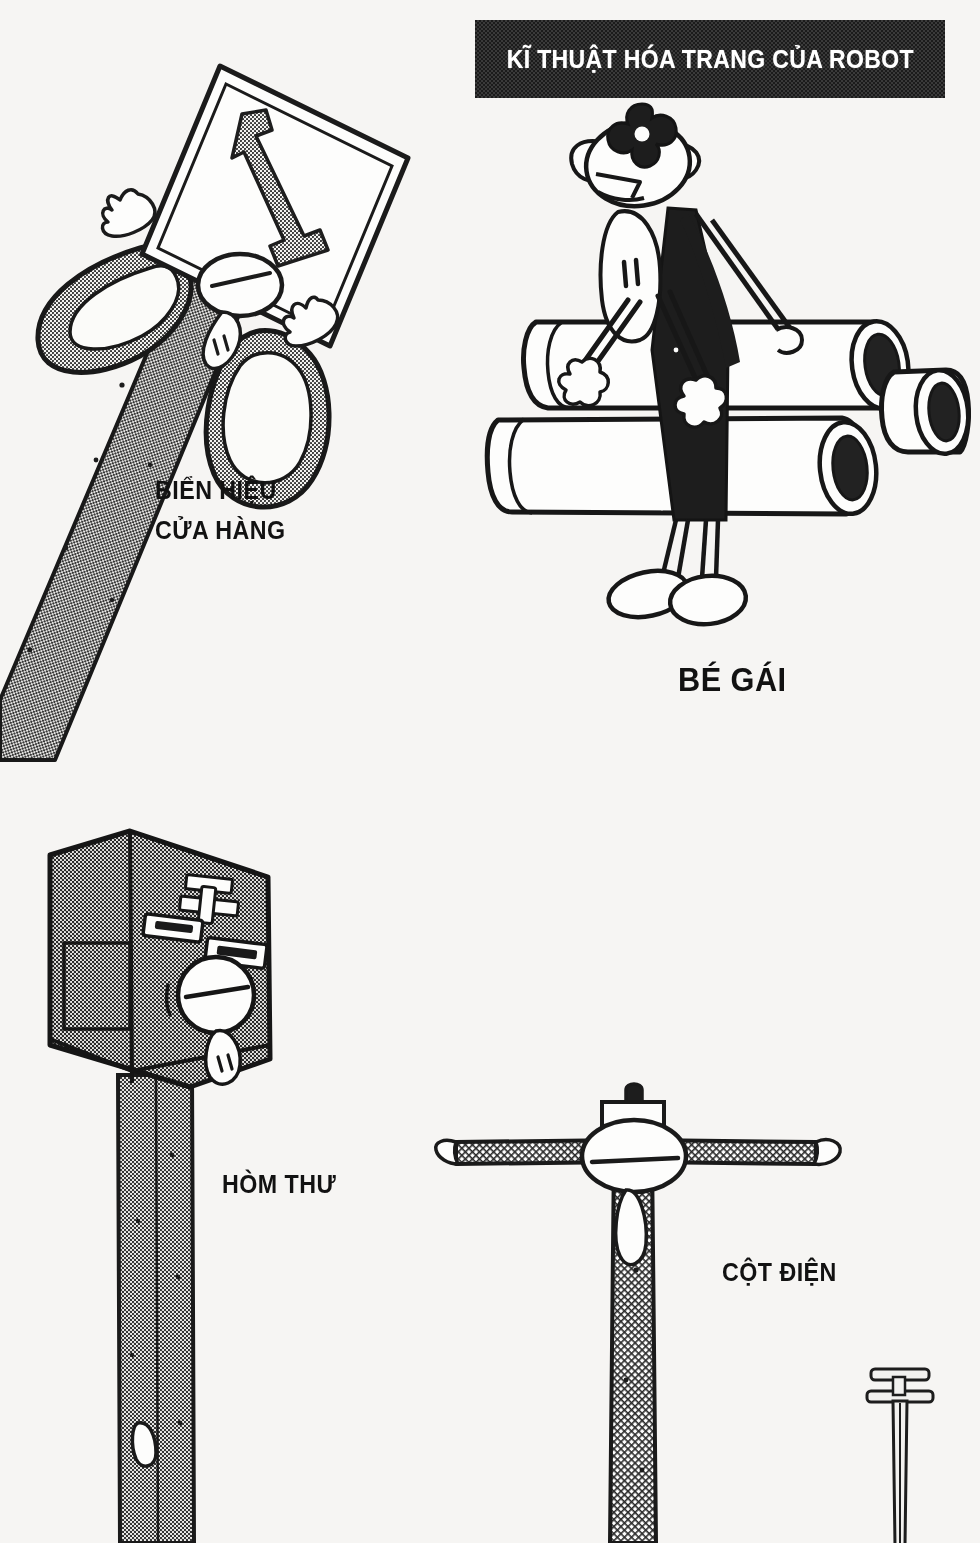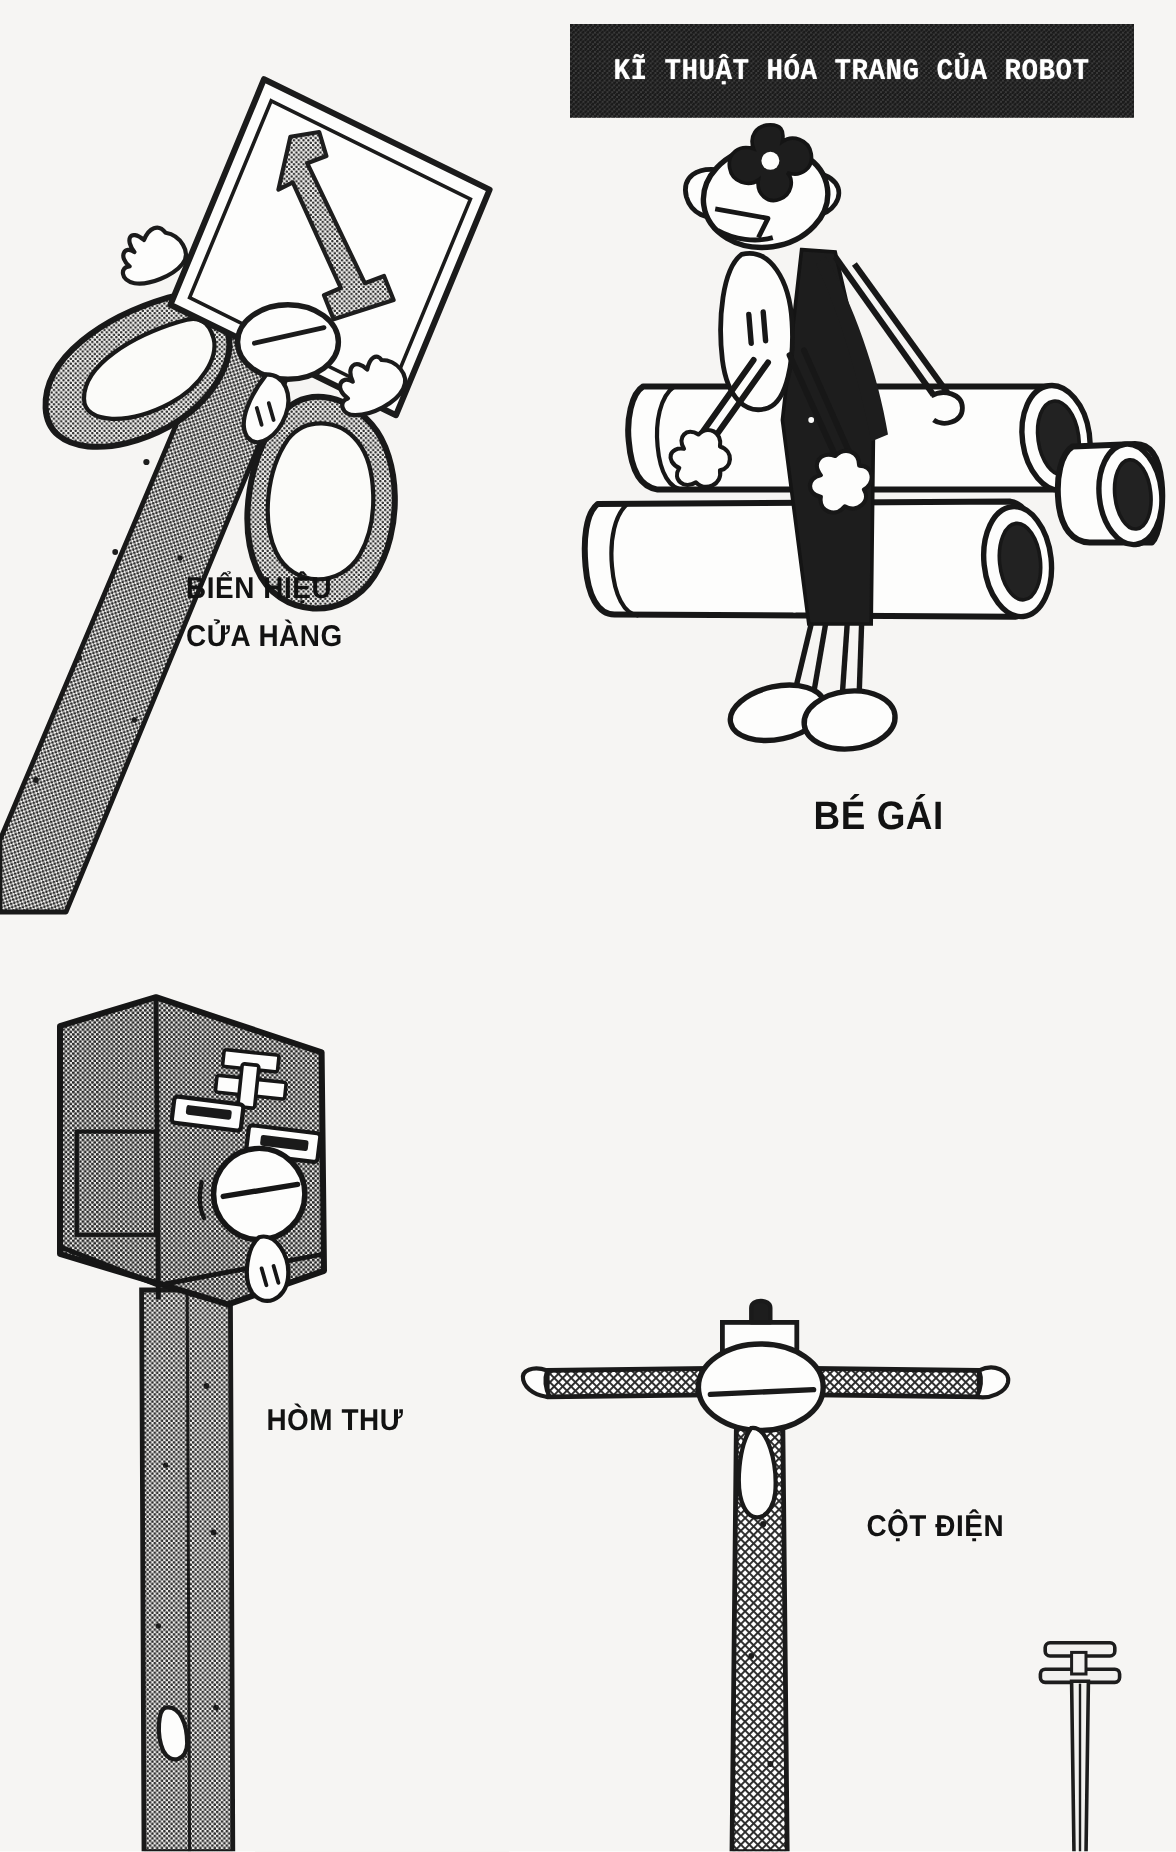--- a/index.html
+++ b/index.html
@@ -14,21 +14,20 @@
     height:1543px;
     background:#f6f5f3;
     overflow:hidden;
   }
   .tex-banner{
     background-color:#3a3a3a;
     background-image:
       radial-gradient(circle at 1px 1px, #1b1b1b 1.2px, transparent 1.3px),
       radial-gradient(circle at 3px 3px, #1b1b1b 1.2px, transparent 1.3px);
     background-size:4px 4px,4px 4px;
-    font-family:Liberation Mono, monospace;
   }
 
   
   #title-banner{
     position:absolute;
     left:475px; top:20px;
     width:470px; height:78px;
     display:flex; align-items:center; justify-content:center;
     box-sizing:border-box;
   }

